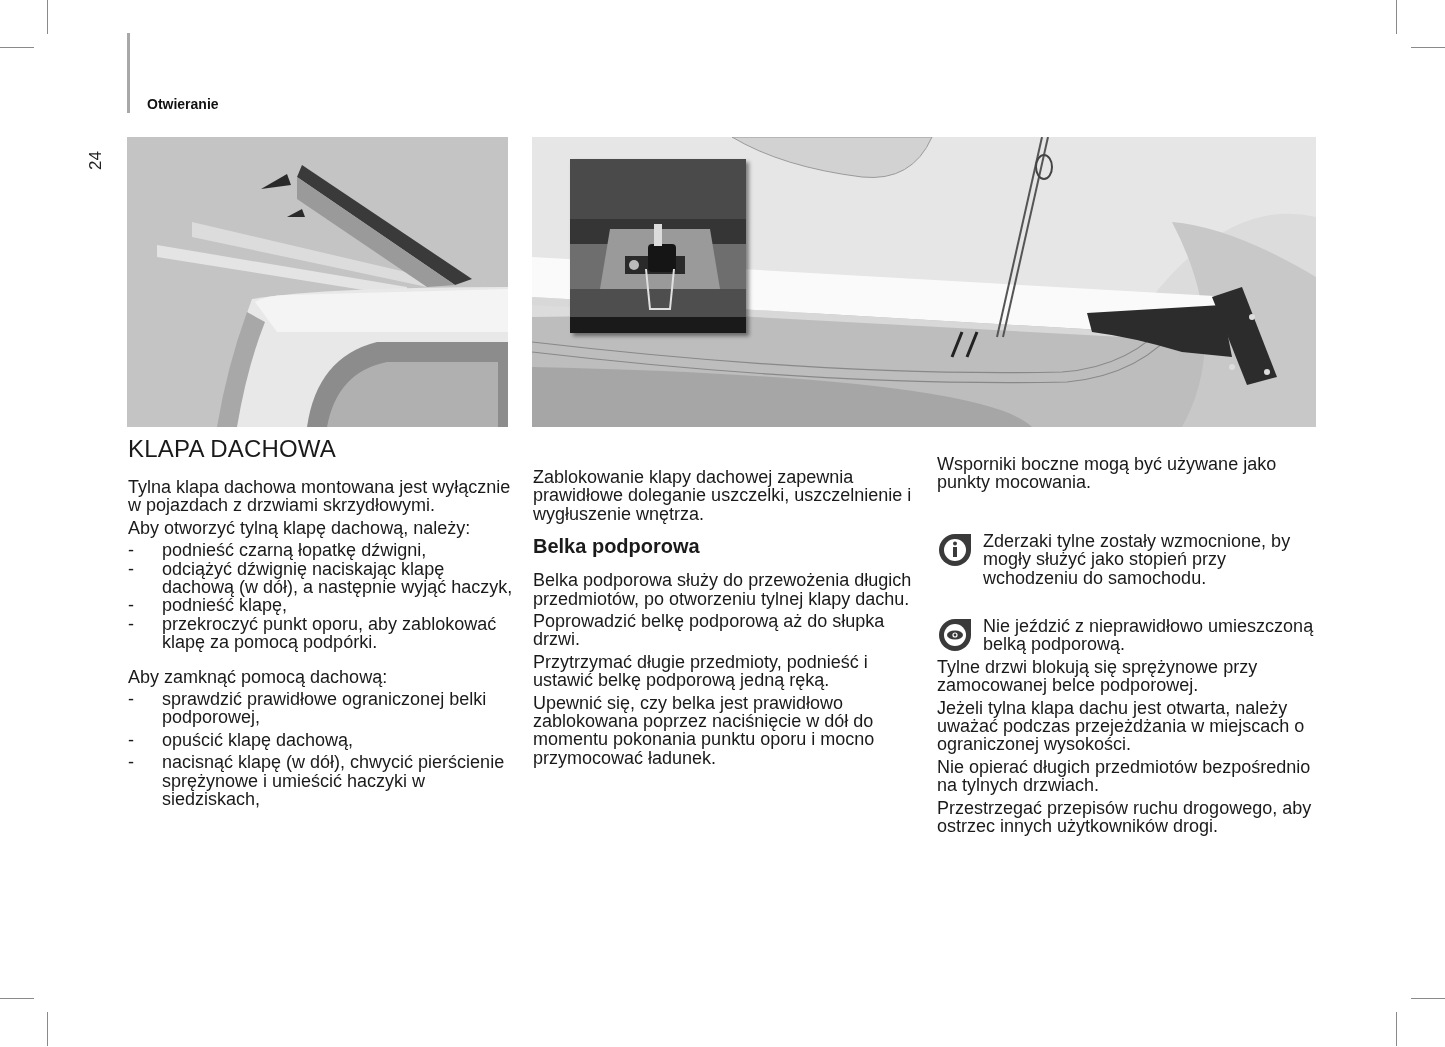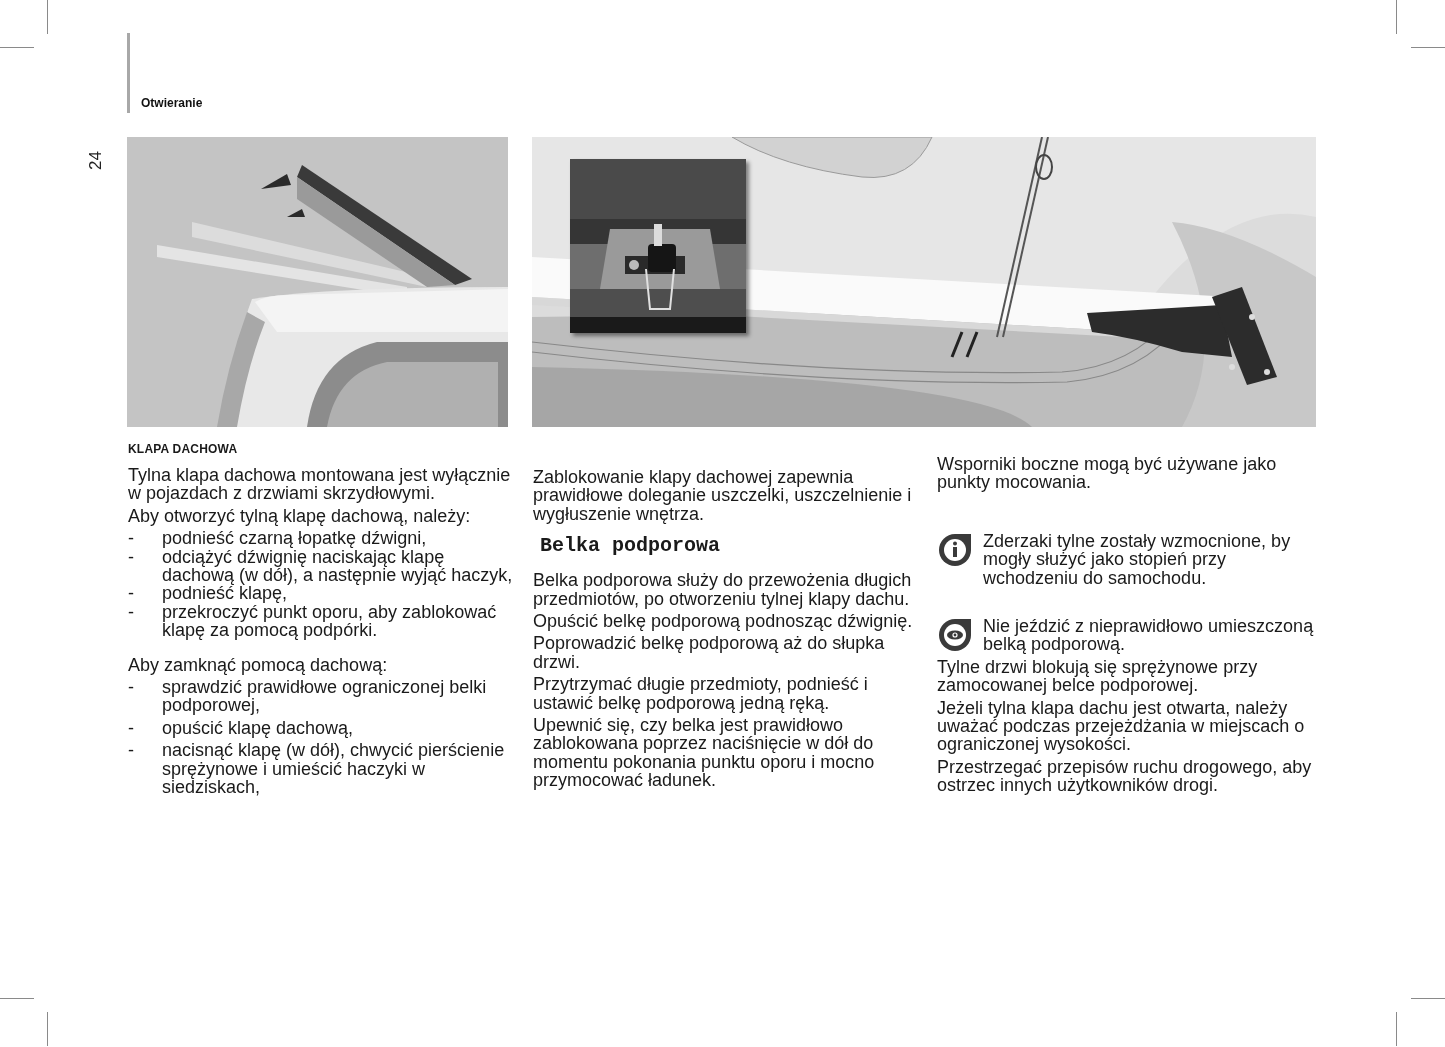--- a/index.html
+++ b/index.html
@@ -5,34 +5,34 @@
   html, body { margin: 0; padding: 0; background: #ffffff; }
   body {
     width: 1445px; height: 1047px; position: relative; overflow: hidden;
     font-family: "Liberation Sans", "DejaVu Sans", sans-serif; color: #1a1a1a;
   }
   .crop { position: absolute; background: #8a8a8a; }
   .crop.h { height: 1px; width: 34px; }
   .crop.v { width: 1px; height: 34px; }
 
   .header-bar { position: absolute; left: 127px; top: 33px; width: 3px; height: 80px; background: #a8a8a8; }
-  .section-title { position: absolute; left: 141px; top: 96px; font-size: 12px; font-weight: bold; color: #111; }
+  .section-title { position: absolute; left: 147px; top: 96px; font-size: 14px; font-weight: bold; color: #111; }
   .page-number {
     position: absolute; left: 86px; top: 170px; font-size: 17px; color: #222;
     transform: rotate(-90deg); transform-origin: left top; width: 30px;
   }
   .page-number span { display: inline-block; }
 
   .fig { position: absolute; overflow: hidden; background: #c6c6c6; }
   .fig svg { display: block; }
 
   .col { position: absolute; font-size: 18px; line-height: 18.4px; }
   .col p { margin: 0 0 4px 0; }
-  .col h1 { font-size: 12px; font-weight: bold; margin: 0 0 6px 0; line-height: 22px; letter-spacing: 0.2px; }
-  .col h2 { font-size: 20px; font-weight: bold; margin: 12px 0 14px 7px; line-height: 22px; font-family: Liberation Mono, monospace; }
+  .col h1 { font-size: 24px; font-weight: normal; margin: 0 0 18px 0; line-height: 22px; letter-spacing: 0.2px; }
+  .col h2 { font-size: 20px; font-weight: bold; margin: 12px 0 14px 0; line-height: 22px; }
   .col ul { list-style: none; margin: 0 0 4px 0; padding: 0; }
   .col li { position: relative; padding-left: 34px; margin: 0 0 4px 0; }
   .col li .dash { position: absolute; left: 0; top: 0; }
   .col ul.tight li { margin-bottom: 0; }
   .gap { height: 12px; }
 
   .note { position: relative; padding-left: 46px; margin: 0 0 4px 0; }
   .note-icon { position: absolute; left: 0; top: 0; width: 36px; height: 36px; }
 </style>
 </head>
@@ -128,21 +128,20 @@
   </ul>
 </div>
 
 <div class="col" style="left:533px; top:464px; width:385px;">
   <ul>
     <li><span class="dash">-</span></li>
   </ul>
   <p>Zablokowanie klapy dachowej zapewnia prawidłowe doleganie uszczelki, uszczelnienie i wygłuszenie wnętrza.</p>
   <h2>Belka podporowa</h2>
   <p>Belka podporowa służy do przewożenia długich przedmiotów, po otworzeniu tylnej klapy dachu.</p>
-  <p>Opuścić belkę podporową podnosząc dźwignię.</p>
   <p>Poprowadzić belkę podporową aż do słupka drzwi.</p>
   <p>Przytrzymać długie przedmioty, podnieść i ustawić belkę podporową jedną ręką.</p>
   <p>Upewnić się, czy belka jest prawidłowo zablokowana poprzez naciśnięcie w dół do momentu pokonania punktu oporu i mocno przymocować ładunek.</p>
 </div>
 
 <div class="col" style="left:937px; top:455px; width:385px;">
   <p>Wsporniki boczne mogą być używane jako punkty mocowania.</p>
   <div style="height:36px;"></div>
   <div class="note">
     <svg class="note-icon" viewBox="0 0 36 36">
@@ -159,14 +158,15 @@
       <path d="M18,2 L34,2 L34,18 A16,16 0 1 1 18,2 Z" fill="#3a3a3a"></path>
       <circle cx="18" cy="18" r="11" fill="#ffffff"></circle>
       <ellipse cx="18" cy="18" rx="8" ry="4.5" fill="#3a3a3a"></ellipse>
       <circle cx="18" cy="18" r="2.6" fill="#ffffff"></circle>
       <circle cx="18" cy="18" r="1.4" fill="#3a3a3a"></circle>
     </svg>
     <span>Nie jeździć z nieprawidłowo umieszczoną belką podporową.</span>
   </div>
   <p>Tylne drzwi blokują się sprężynowe przy zamocowanej belce podporowej.</p>
   <p>Jeżeli tylna klapa dachu jest otwarta, należy uważać podczas przejeżdżania w miejscach o ograniczonej wysokości.</p>
+  <p>Nie opierać długich przedmiotów bezpośrednio na tylnych drzwiach.</p>
   <p>Przestrzegać przepisów ruchu drogowego, aby ostrzec innych użytkowników drogi.</p>
 </div>
 
 </body></html>

